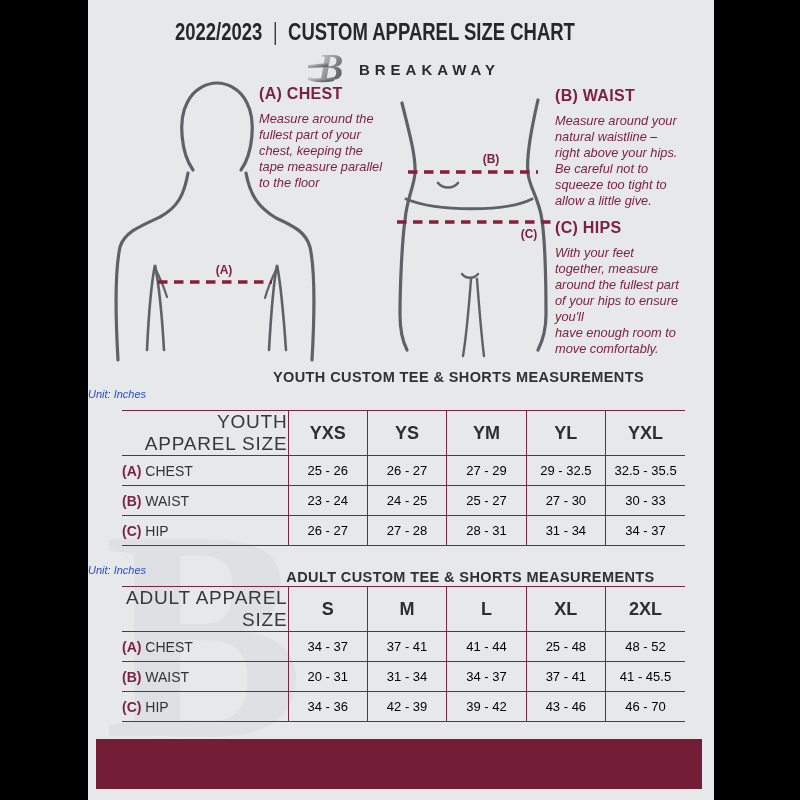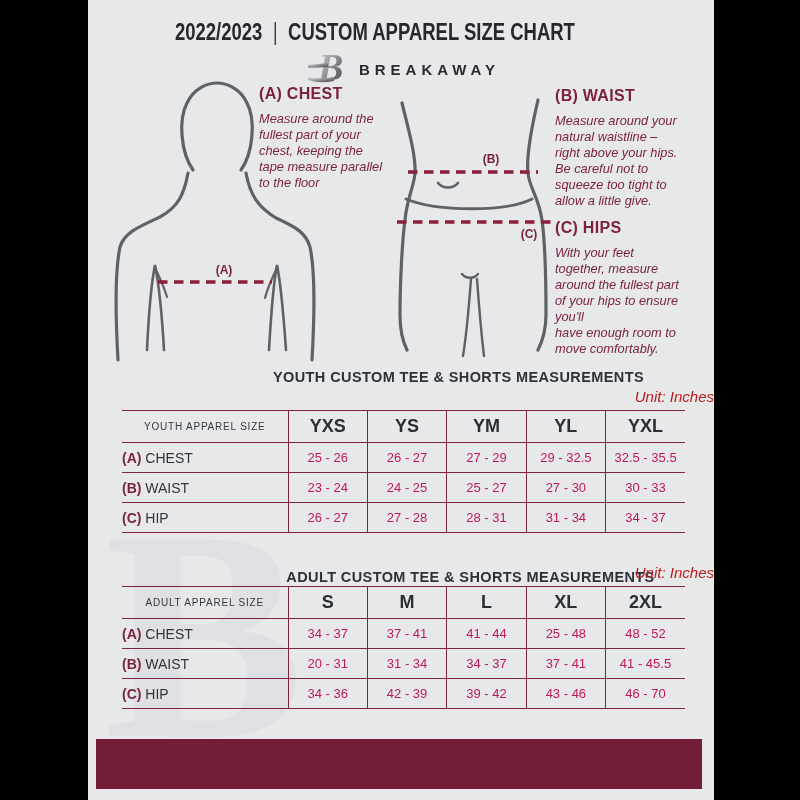--- a/index.html
+++ b/index.html
@@ -42,41 +42,41 @@
   .diagram-label{
     position:absolute;z-index:2;font-size:12px;font-weight:700;color:#7c2240;
   }
   .fig{position:absolute;z-index:1;}
   
   .tbl-title{
     position:absolute;left:0;width:741px;text-align:center;
     font-size:14.5px;font-weight:700;color:#2e3136;letter-spacing:0.4px;
   }
   .tbl-unit{
-    position:absolute;left:0;width:626px;text-align:right;
-    font-size:15px;font-style:italic;color:#b91c1c;
+    position:absolute;left:0;width:626px;text-align:left;
+    font-size:11px;font-style:italic;color:#1d4ed8;
   }
   table.size-table{
     position:absolute;left:34px;width:563px;border-collapse:collapse;table-layout:fixed;
     background:transparent;z-index:2;
   }
   .size-table col.c0{width:166px;}
   .size-table th,.size-table td{padding:0;border-top:1.6px solid #7d2440;}
   .size-table tr:last-child td{border-bottom:1.6px solid #7d2440;}
   .size-table th:not(:first-child),.size-table td:not(:first-child){border-left:1.6px solid #7d2440;}
   .size-table th{height:31px;}
   .size-table td{height:29px;}
   .col-h{
-    text-align:center;padding-left:13px;font-weight:400;font-size:10px;
+    text-align:right;padding-left:13px;font-weight:400;font-size:19px;
     color:#35383c;letter-spacing:0.8px;
   }
   .size-h{text-align:center;font-weight:700;font-size:18px;color:#2b2e32;}
   .row-label{padding-left:16px;font-size:14px;color:#303338;}
   .row-label .pfx{color:#7c2240;font-weight:700;}
-  .val{text-align:center;font-size:13px;color:#be185d;}
+  .val{text-align:center;font-size:13px;color:#000000;}
   
   .footer-bar{
     position:absolute;left:8px;top:739px;width:606px;height:50px;
     background:#731d36;z-index:3;
   }
 </style>
 </head>
 <body>
 
 <div class="doc">

